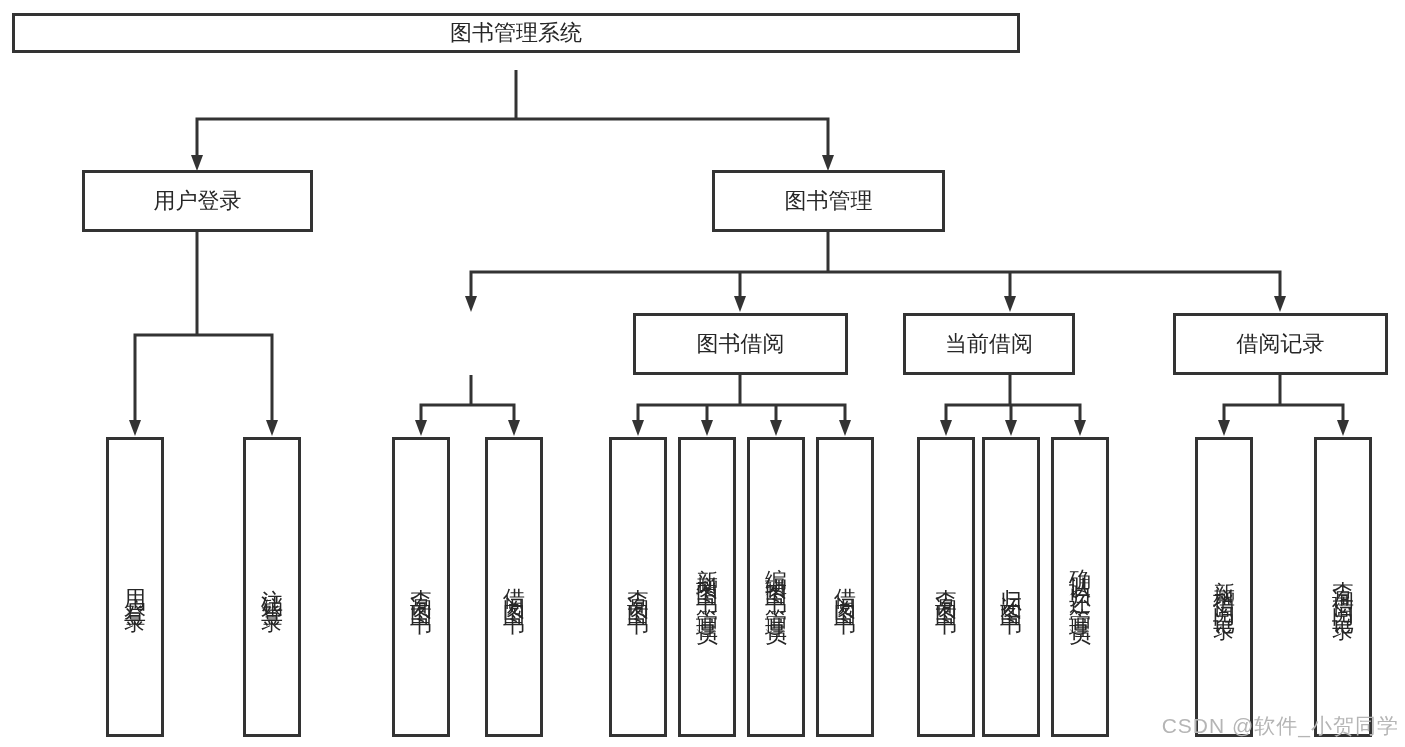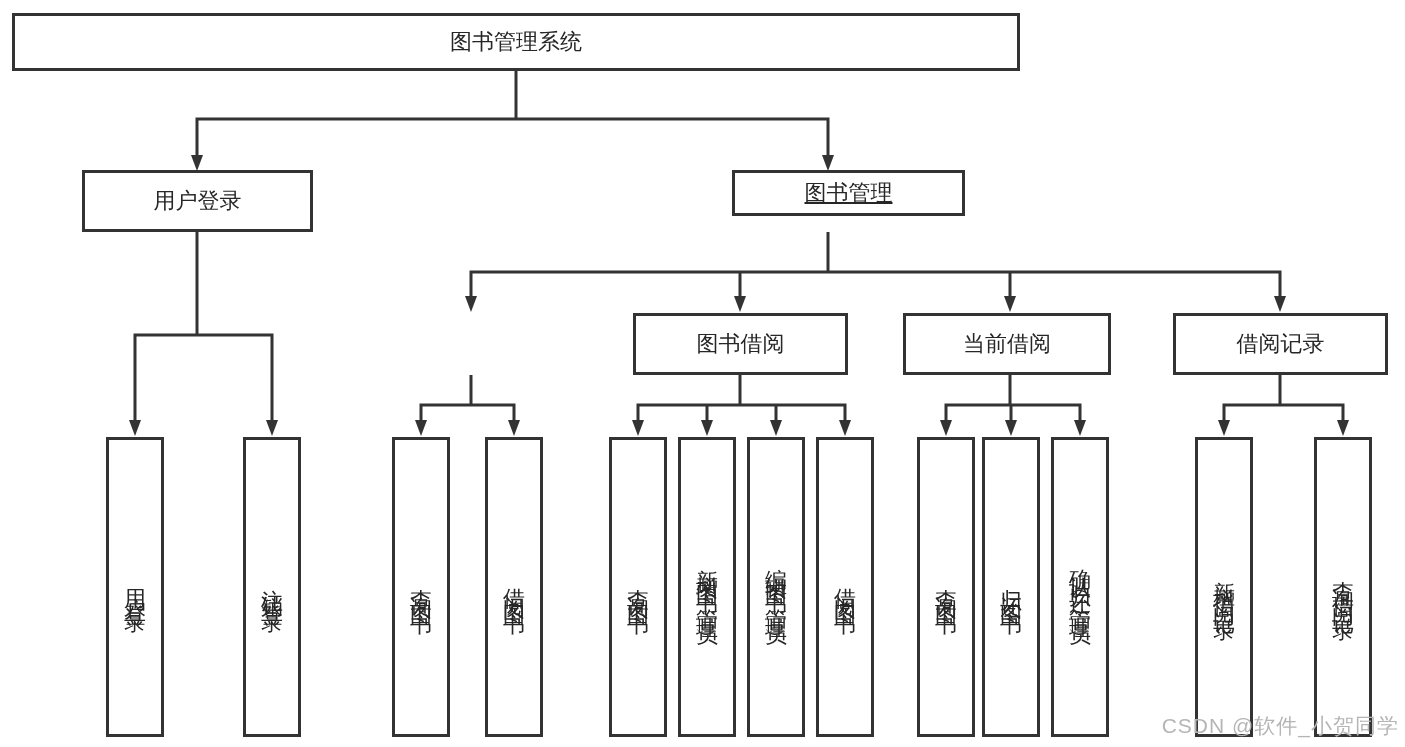--- a/index.html
+++ b/index.html
@@ -48,28 +48,28 @@
     text-align:center;
     white-space:nowrap;
   }
   .leaf .vtext{
     writing-mode:vertical-lr;
     text-orientation:mixed;
     letter-spacing:8px;
     line-height:1;
   }
   
-  #node-root{left:12px;top:13px;width:1008px;height:58px;}
+  #node-root{left:12px;top:13px;width:1008px;height:40px;}
   
   #node-user-login{left:82px;top:170px;width:231px;height:62px;}
-  #node-book-mgmt{left:732px;top:170px;width:233px;height:46px;text-decoration:underline;}
+  #node-book-mgmt{left:712px;top:170px;width:233px;height:62px;}
   
   #node-new-book-recommend{left:363px;top:313px;width:217px;height:62px;}
   #node-book-borrow{left:633px;top:313px;width:215px;height:62px;}
-  #node-current-borrow{left:903px;top:313px;width:208px;height:62px;text-align:right;}
+  #node-current-borrow{left:903px;top:313px;width:172px;height:62px;text-align:right;}
   #node-borrow-records{left:1173px;top:313px;width:215px;height:62px;}
   
   .leaf{top:437px;width:58px;height:300px;}
   #leaf-user-login{left:106px;}
   #leaf-logout{left:243px;}
   #leaf-nbr-query-books{left:392px;}
   #leaf-nbr-borrow-books{left:485px;}
   #leaf-bb-query-books{left:609px;}
   #leaf-bb-add-books-admin{left:678px;}
   #leaf-bb-edit-books-admin{left:747px;}

